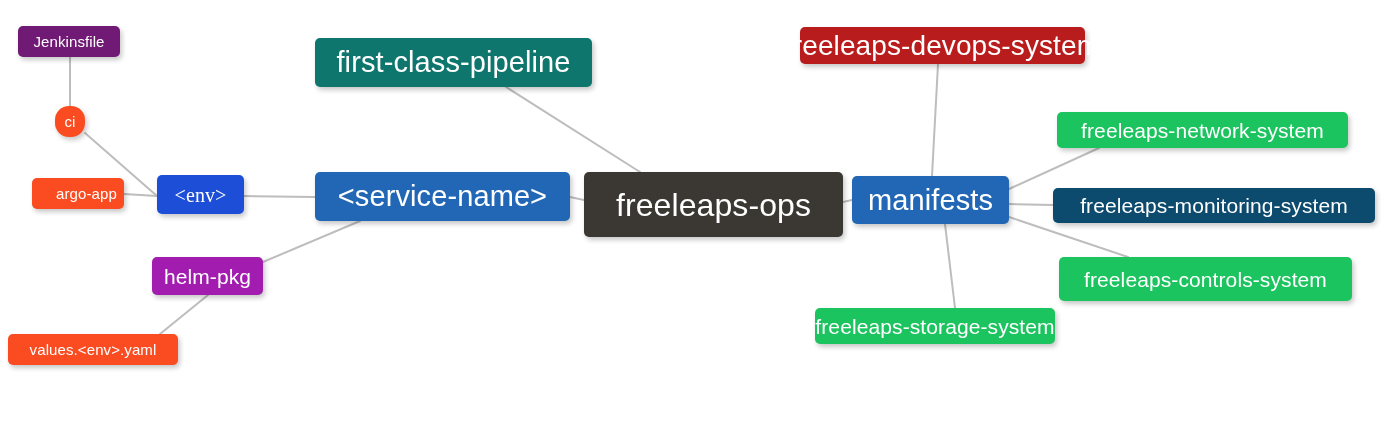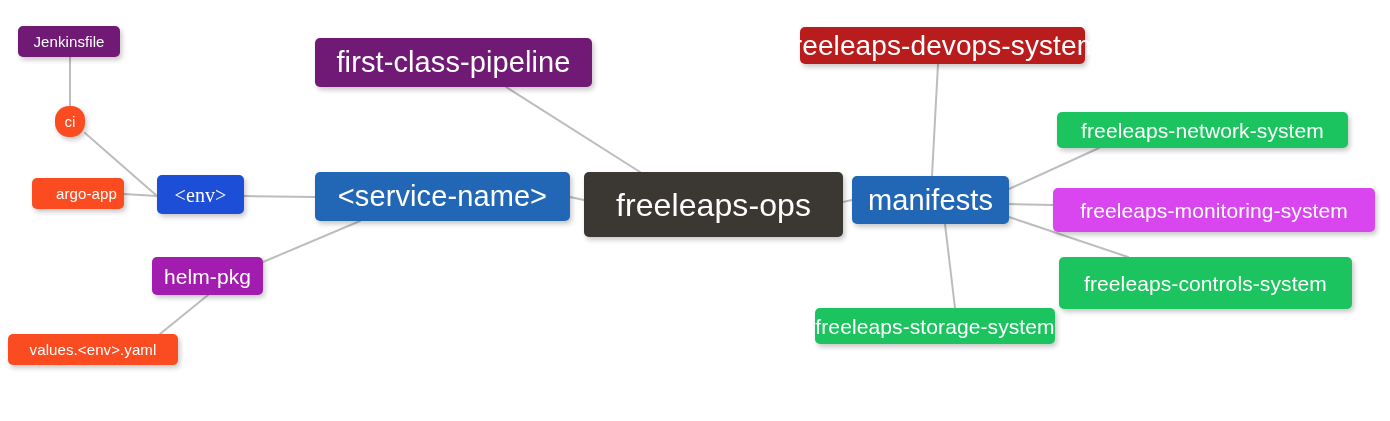--- a/index.html
+++ b/index.html
@@ -75,41 +75,41 @@
       </div>
       <div class="node" style="left: 157px; top: 175px; width: 87px; height: 39px; background: #1d4ed8; font-size: 20px; font-family: Liberation Serif, serif;">
         <span>&lt;env&gt;</span>
       </div>
       <div class="node" style="left: 152px; top: 257px; width: 111px; height: 38px; background: #a21caf; font-size: 21px;">
         <span>helm-pkg</span>
       </div>
       <div class="node" style="left: 8px; top: 334px; width: 170px; height: 31px; background: rgb(250, 75, 33); font-size: 15px;">
         <span>values.&lt;env&gt;.yaml</span>
       </div>
-      <div class="node" style="left: 315px; top: 38px; width: 277px; height: 49px; background: #701a75; font-size: 29px;">
+      <div class="node" style="left: 315px; top: 38px; width: 277px; height: 49px; background: #0f766e; font-size: 29px;">
         <span>first-class-pipeline</span>
       </div>
       <div class="node" style="left: 315px; top: 172px; width: 255px; height: 49px; background: rgb(34, 103, 181); font-size: 29px;">
         <span>&lt;service-name&gt;</span>
       </div>
       <div class="node" style="left: 584px; top: 172px; width: 259px; height: 65px; background: rgb(59, 55, 51); font-size: 32px; text-align: center;">
         <span>freeleaps-ops</span>
       </div>
       <div class="node" style="left: 852px; top: 176px; width: 157px; height: 48px; background: rgb(34, 103, 181); font-size: 29px; justify-content: center;">
         <span>manifests</span>
       </div>
       <div class="node" style="left: 800px; top: 27px; width: 285px; height: 37px; background: #b91c1c; font-size: 28px;">
         <span>freeleaps-devops-system</span>
       </div>
       <div class="node" style="left: 1057px; top: 112px; width: 291px; height: 36px; background: rgb(28, 196, 95); font-size: 21px;">
         <span>freeleaps-network-system</span>
       </div>
-      <div class="node" style="left: 1053px; top: 188px; width: 322px; height: 44px; background: #d946ef; font-size: 21px;">
+      <div class="node" style="left: 1053px; top: 188px; width: 322px; height: 35px; background: #0c4a6e; font-size: 21px;">
         <span>freeleaps-monitoring-system</span>
       </div>
-      <div class="node" style="left: 1059px; top: 257px; width: 293px; height: 52px; background: rgb(28, 196, 95); font-size: 21px;">
+      <div class="node" style="left: 1059px; top: 257px; width: 293px; height: 44px; background: rgb(28, 196, 95); font-size: 21px;">
         <span>freeleaps-controls-system</span>
       </div>
       <div class="node" style="left: 815px; top: 308px; width: 240px; height: 36px; background: rgb(28, 196, 95); font-size: 21px;">
         <span>freeleaps-storage-system</span>
       </div>
     </div>
 </div>
 
 </body></html>

